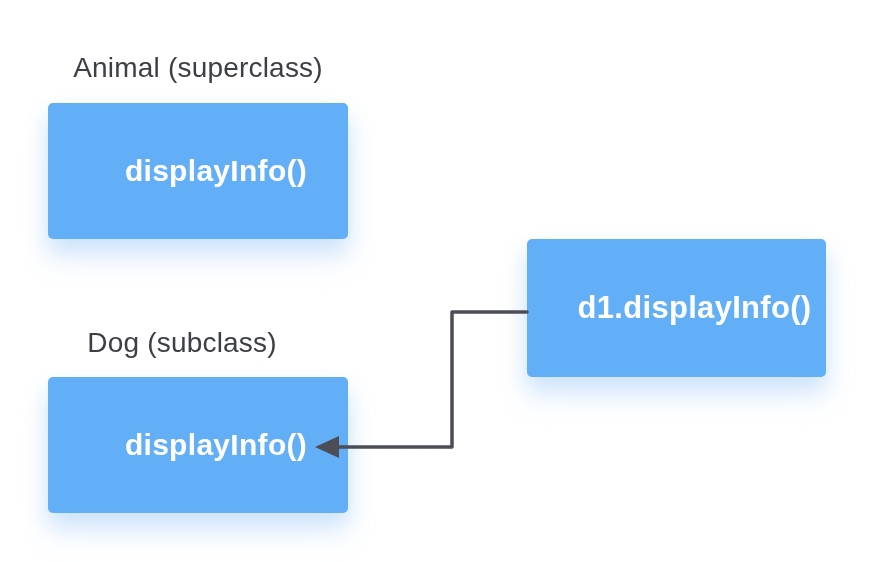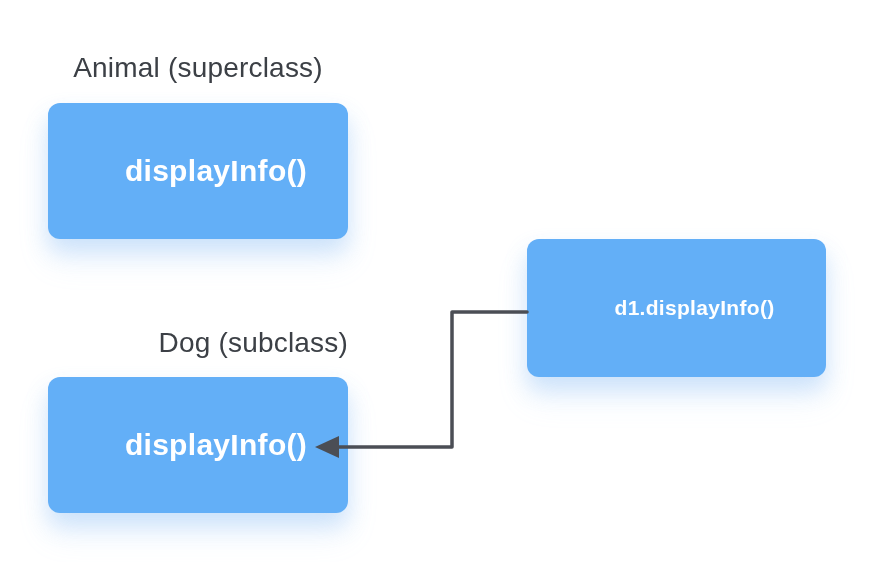--- a/index.html
+++ b/index.html
@@ -21,35 +21,35 @@
     text-align: center;
     font-size: 28px;
     font-weight: 400;
     color: var(--label-text, #3c4046);
     letter-spacing: 0.2px;
     line-height: 1.15;
   }
   .node-box {
     position: absolute;
     background: var(--box-fill, #63aff7);
-    border-radius: 12px;
+    border-radius: 5px;
     display: flex;
     align-items: center;
     justify-content: center;
     box-shadow: 0 12px 22px rgba(120, 178, 243, 0.30), 0 22px 32px rgba(140, 190, 245, 0.14);
     padding-left: 36px;
   }
   .method-text {
     color: var(--box-text, #ffffff);
     font-weight: 700;
     font-size: 30px;
     letter-spacing: 0.3px;
     white-space: nowrap;
   }
-  .box-mainclass .method-text { font-size: 21px; }
+  .box-mainclass .method-text { font-size: 31px; }
   .arrow-svg {
     position: absolute;
     left: 0; top: 0;
     width: 874px; height: 562px;
     pointer-events: none;
   }
 </style>
 </head>
 <body>
 
@@ -57,21 +57,21 @@
 
   <div class="node-label" style="left:48px; top:52px; width:300px;">Animal (superclass)</div>
   <div class="node-box" style="left:48px; top:103px; width:300px; height:136px;">
     <span class="method-text">displayInfo()</span>
   </div>
 
   <div class="node-box box-mainclass" style="left:527px; top:239px; width:299px; height:138px;">
     <span class="method-text">d1.displayInfo()</span>
   </div>
 
-  <div class="node-label" style="left:48px; top:327px; width:300px;text-align:right;">Dog (subclass)</div>
+  <div class="node-label" style="left:32px; top:327px; width:300px;">Dog (subclass)</div>
   <div class="node-box" style="left:48px; top:377px; width:300px; height:136px;">
     <span class="method-text">displayInfo()</span>
   </div>
 
   <svg class="arrow-svg" viewBox="0 0 874 562">
     <path d="M 527 312 L 452 312 L 452 447 L 338 447" fill="none" stroke="var(--arrow, #4b4e55)" stroke-width="3.5" stroke-linecap="round" stroke-linejoin="round"></path>
     <polygon points="315,447 339,436 339,458" fill="var(--arrow, #4b4e55)"></polygon>
   </svg>
 
 </div>

